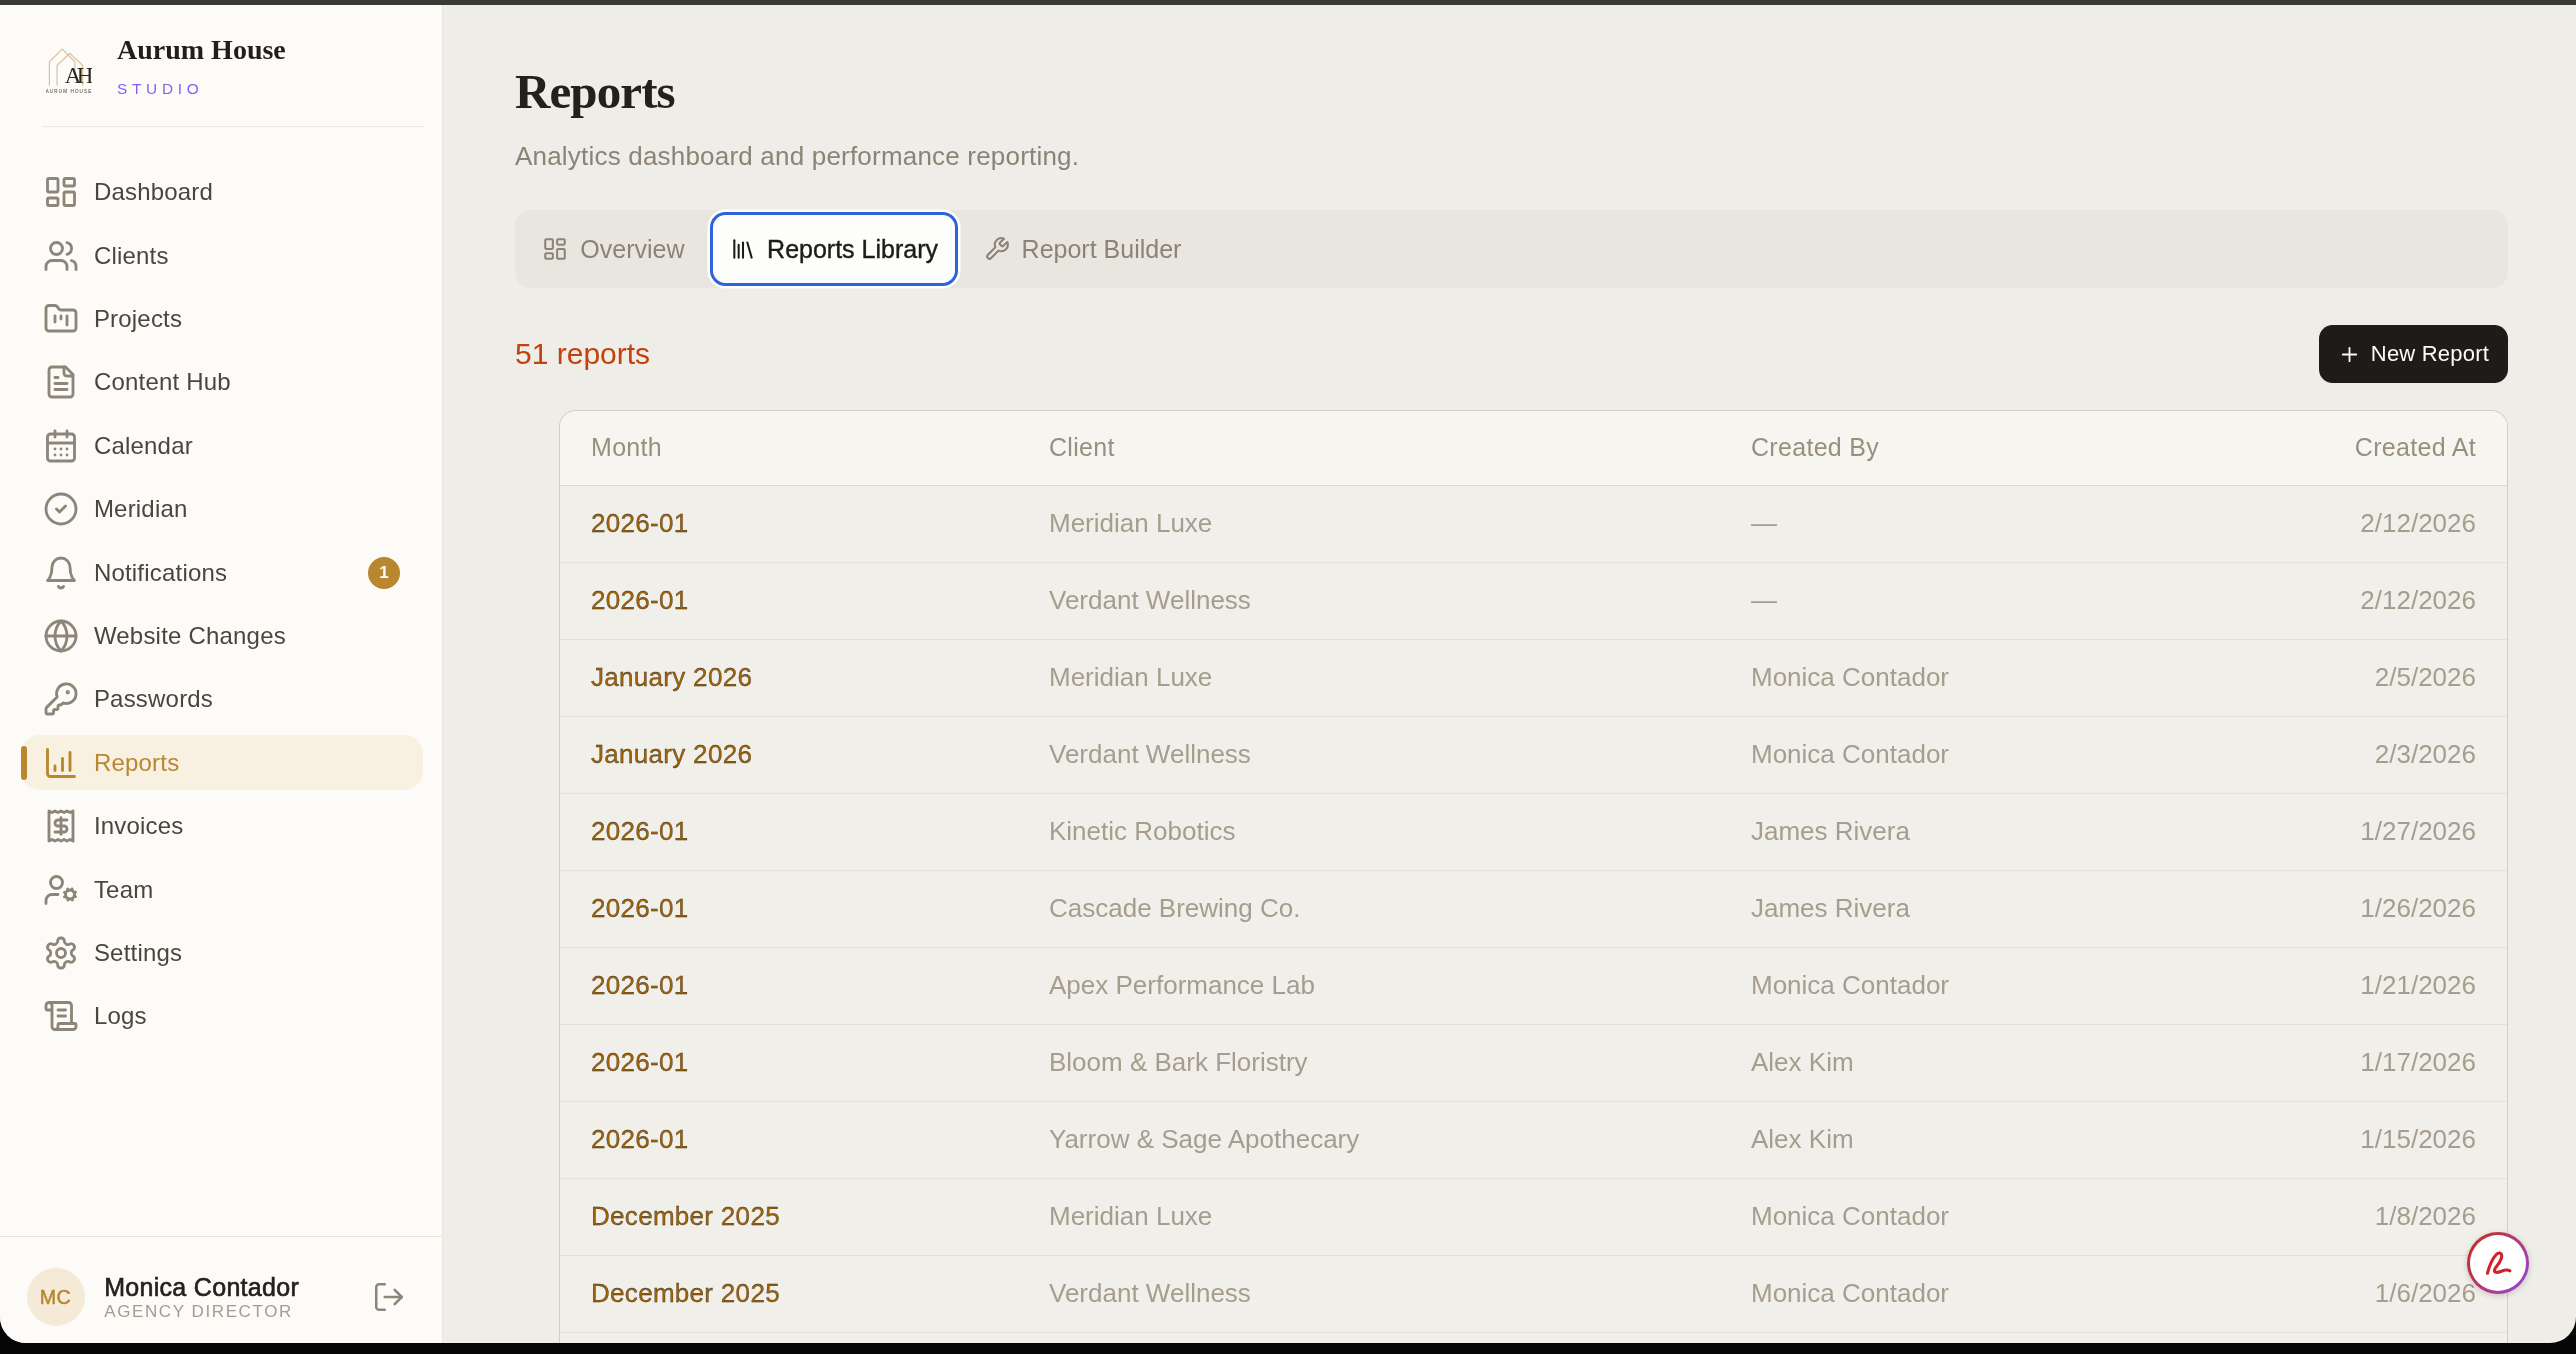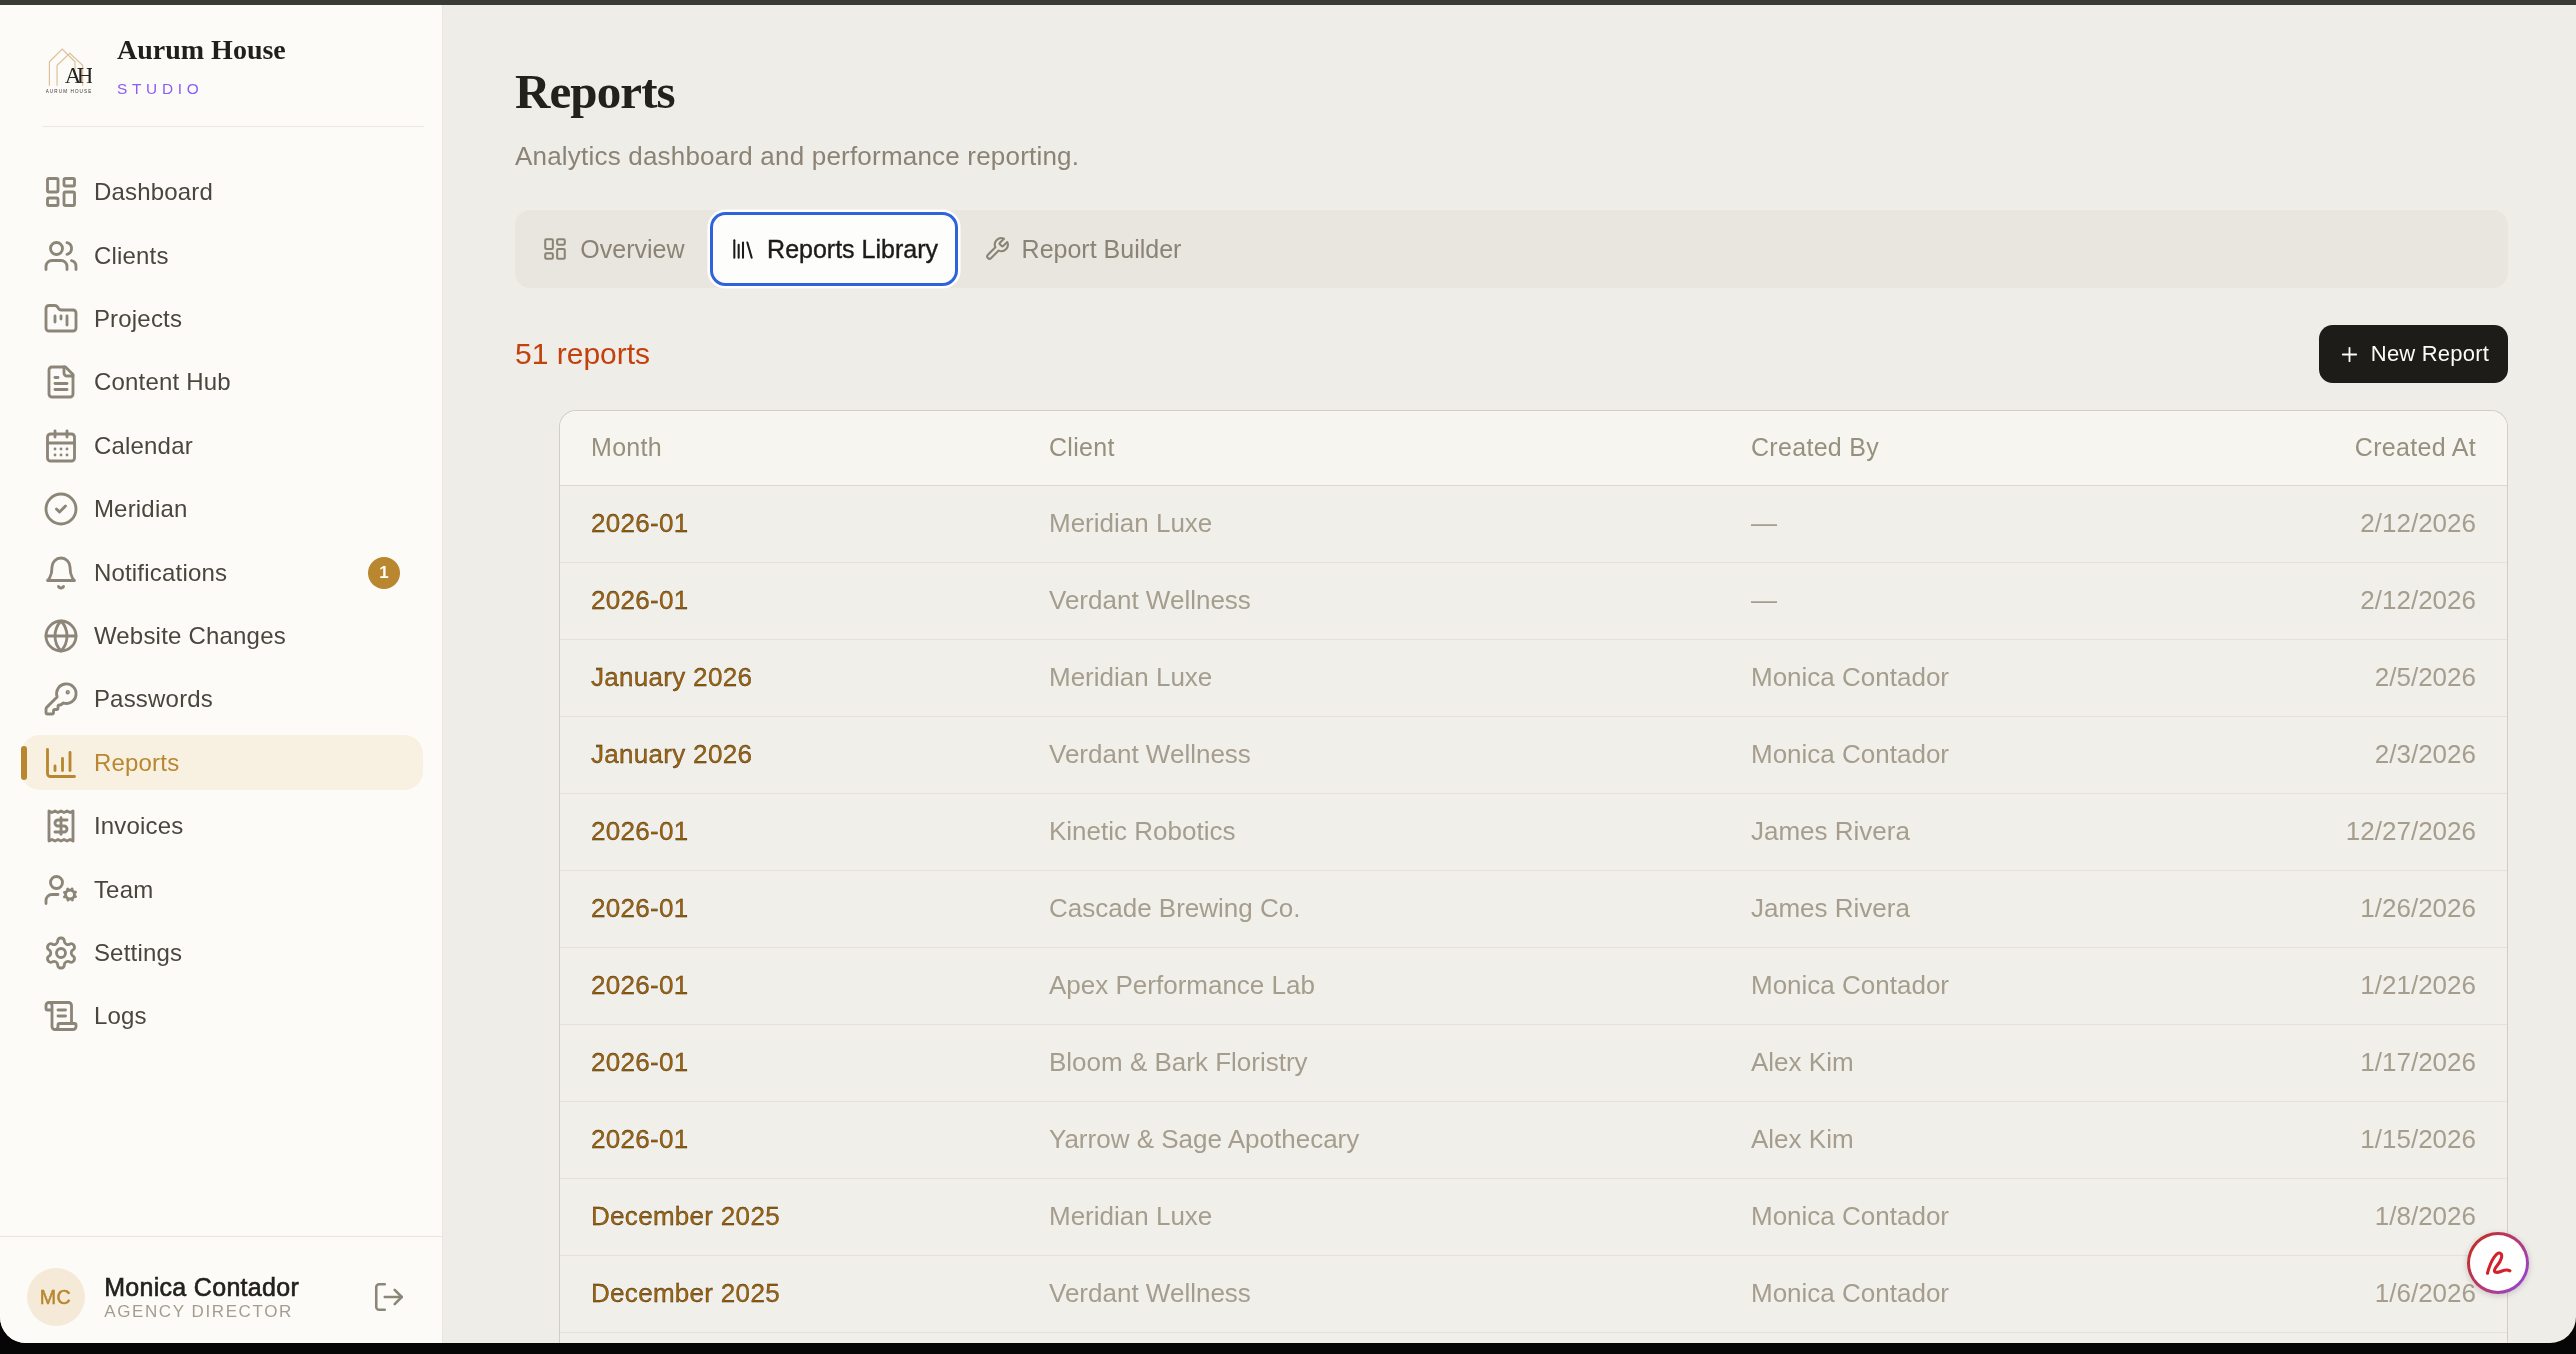--- a/index.html
+++ b/index.html
@@ -453,21 +453,21 @@
           <div class="t-row">
             <span class="c-month">January 2026</span>
             <span class="c-client">Verdant Wellness</span>
             <span class="c-by">Monica Contador</span>
             <span class="c-date">2/3/2026</span>
           </div>
           <div class="t-row">
             <span class="c-month">2026-01</span>
             <span class="c-client">Kinetic Robotics</span>
             <span class="c-by">James Rivera</span>
-            <span class="c-date">12/27/2026</span>
+            <span class="c-date">1/27/2026</span>
           </div>
           <div class="t-row">
             <span class="c-month">2026-01</span>
             <span class="c-client">Cascade Brewing Co.</span>
             <span class="c-by">James Rivera</span>
             <span class="c-date">1/26/2026</span>
           </div>
           <div class="t-row">
             <span class="c-month">2026-01</span>
             <span class="c-client">Apex Performance Lab</span>

